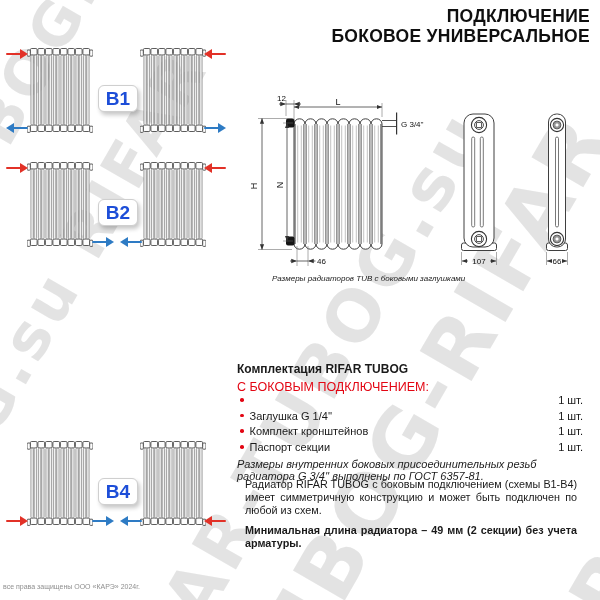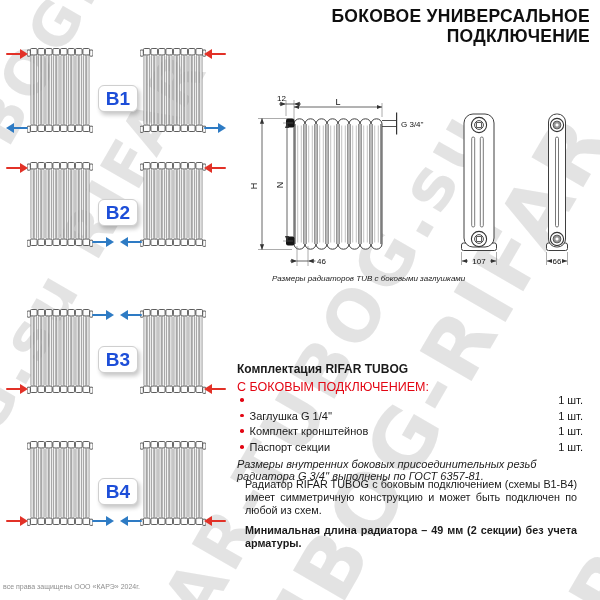--- a/index.html
+++ b/index.html
@@ -89,22 +89,22 @@
           <use href="#rsec" x="25.5"></use>
         <use href="#rsec" x="33"></use>
           <use href="#rsec" x="40.5"></use>
           <use href="#rsec" x="48"></use>
           <use href="#rsec" x="55.5"></use>
       </symbol>
     </defs>
   </svg>
 
   <div class="title">
+    <div>ПОДКЛЮЧЕНИЕ</div>
     <div>БОКОВОЕ УНИВЕРСАЛЬНОЕ</div>
-    <div>ПОДКЛЮЧЕНИЕ</div>
   </div>
 
   <div class="srow" style="top:46px;">
     <svg class="rad" style="left:27px;" width="66" height="88">
         <use href="#radiator"></use>
       </svg>
     <svg class="rad" style="left:140px;" width="66" height="88">
         <use href="#radiator"></use>
       </svg>
     <div class="blabel">
@@ -149,47 +149,20 @@
     <div class="arrow blue right" style="left:92px;top:77px;">
         <i class="sh"></i>
         <i class="hd"></i>
       </div>
     <div class="arrow blue left" style="left:120px;top:77px;">
         <i class="sh"></i>
         <i class="hd"></i>
       </div>
   </div>
 
-  <div class="srow" style="top:307px;">
-    <svg class="rad" style="left:27px;" width="66" height="88">
-        <use href="#radiator"></use>
-      </svg>
-    <svg class="rad" style="left:140px;" width="66" height="88">
-        <use href="#radiator"></use>
-      </svg>
-    <div class="blabel">
-        <span>B3</span>
-      </div>
-    <div class="arrow blue right" style="left:92px;top:3px;">
-        <i class="sh"></i>
-        <i class="hd"></i>
-      </div>
-    <div class="arrow blue left" style="left:120px;top:3px;">
-        <i class="sh"></i>
-        <i class="hd"></i>
-      </div>
-    <div class="arrow red right" style="left:6px;top:77px;">
-        <i class="sh"></i>
-        <i class="hd"></i>
-      </div>
-    <div class="arrow red left" style="left:204px;top:77px;">
-        <i class="sh"></i>
-        <i class="hd"></i>
-      </div>
-  </div>
 
   <div class="srow" style="top:439px;">
     <svg class="rad" style="left:27px;" width="66" height="88">
         <use href="#radiator"></use>
       </svg>
     <svg class="rad" style="left:140px;" width="66" height="88">
         <use href="#radiator"></use>
       </svg>
     <div class="blabel">
         <span>B4</span>

